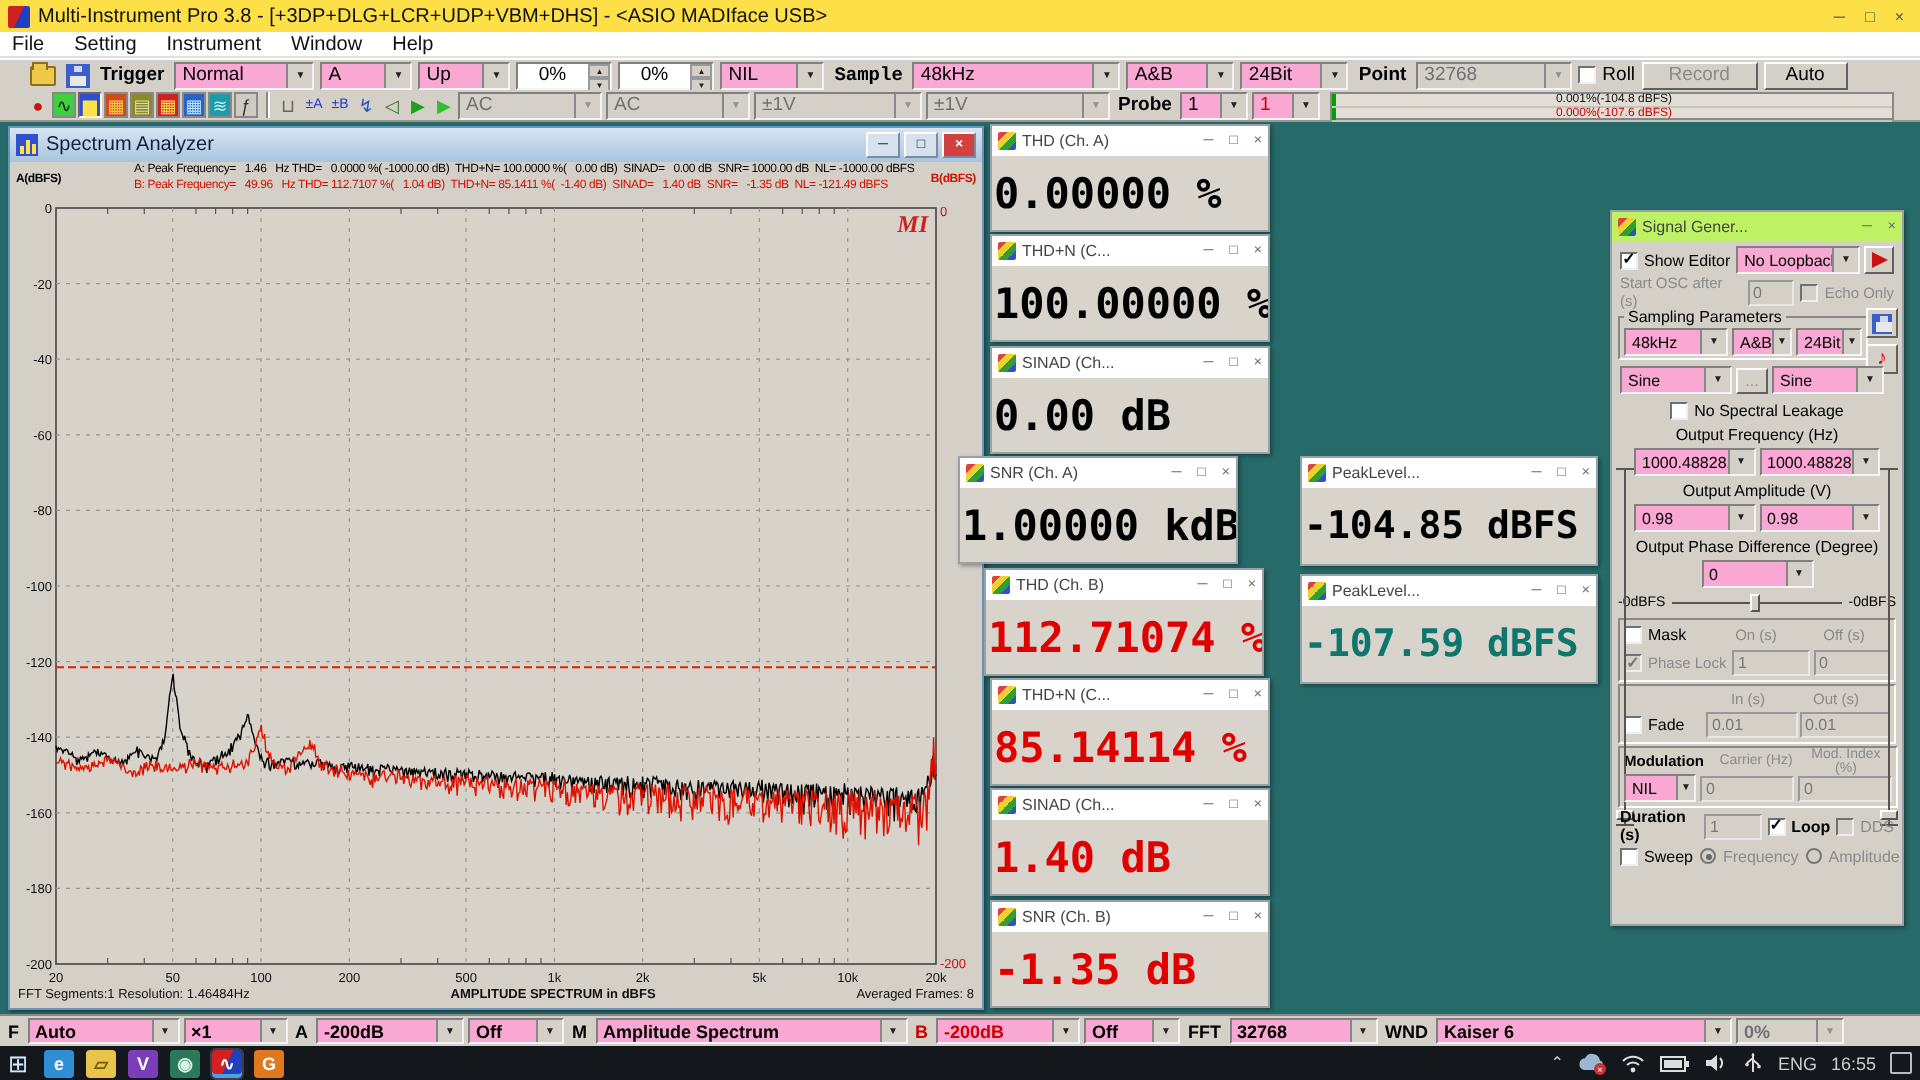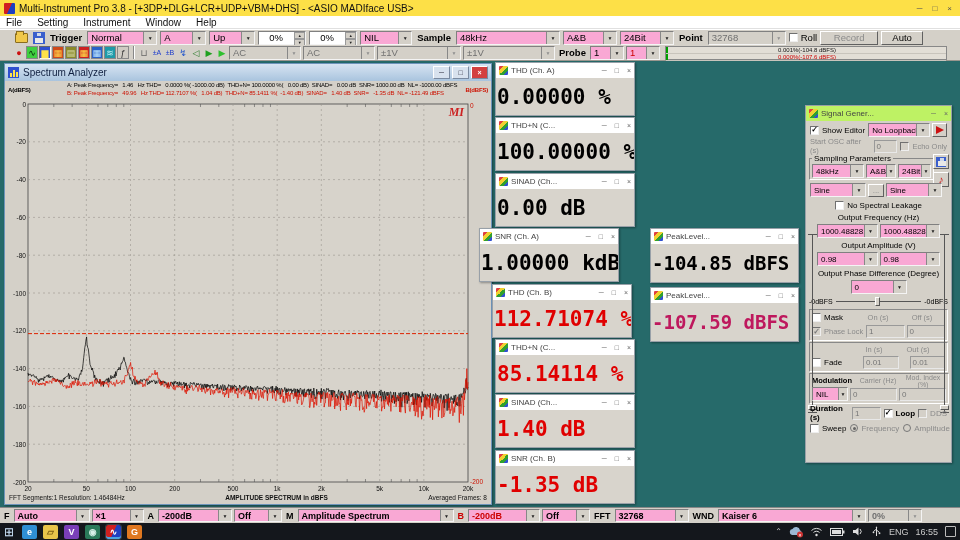--- a/index.html
+++ b/index.html
@@ -159,21 +159,21 @@
         <span>0%</span>
         <span class="ud">
           <i>▲</i>
           <i>▼</i>
         </span>
       </span>
       <span class="combo" style="width: 52px; margin-right: 3px;">
         <span>NIL</span>
         <span class="arw">▼</span>
       </span>
-      <span class="tlabel" style="margin-right: 3px;">Sample</span>
+      <span class="tlabel" style="margin-right: 3px; font-family: Liberation Mono, monospace;">Sample</span>
       <span class="combo" style="width: 104px; margin-right: 3px;">
         <span>48kHz</span>
         <span class="arw">▼</span>
       </span>
       <span class="combo" style="width: 54px; margin-right: 3px;">
         <span>A&amp;B</span>
         <span class="arw">▼</span>
       </span>
       <span class="combo" style="width: 54px; margin-right: 3px;">
         <span>24Bit</span>
@@ -470,21 +470,21 @@
         <div class="mwin" style="left: 650px; top: 226px; width: 149px; height: 55px;">
           <div class="mwin-tb">
             <span class="mi-ico"></span>
             <span>PeakLevel...</span>
             <span class="mctls">
               <span>─</span>
               <span>□</span>
               <span>×</span>
             </span>
           </div>
-          <div class="mval" style="color: #be185d; font-size: 19px;">-107.59 dBFS</div>
+          <div class="mval" style="color: #0f766e; font-size: 19px;">-107.59 dBFS</div>
         </div>
       </div>
 
     <div class="sg">
       <div class="sgtb">
         <span class="mi-ico"></span>
         <span>Signal Gener...</span>
         <span class="mctls">
           <span>─</span>
           <span>×</span>
@@ -630,21 +630,21 @@
           <span class="inp dis" style="flex:1">0</span>
         </div>
       </fieldset>
 
       <fieldset>
         <div style="display:flex;align-items:center;height:11px">
           <span style="width:40px"></span>
           <span class="graytx" style="width:44px;text-align:center">In (s)</span>
           <span class="graytx" style="width:44px;text-align:center">Out (s)</span>
         </div>
-        <div style="display:flex;align-items:center;height:15px;gap:11px">
+        <div style="display:flex;align-items:center;height:15px;gap:1px">
           <span class="cb" style="width:40px">
               <span class="bx"></span>
               <span style="font-size:8px">Fade</span>
             </span>
           <span class="inp dis" style="flex:1">0.01</span>
           <span class="inp dis" style="flex:1">0.01</span>
         </div>
       </fieldset>
 
       <fieldset>

